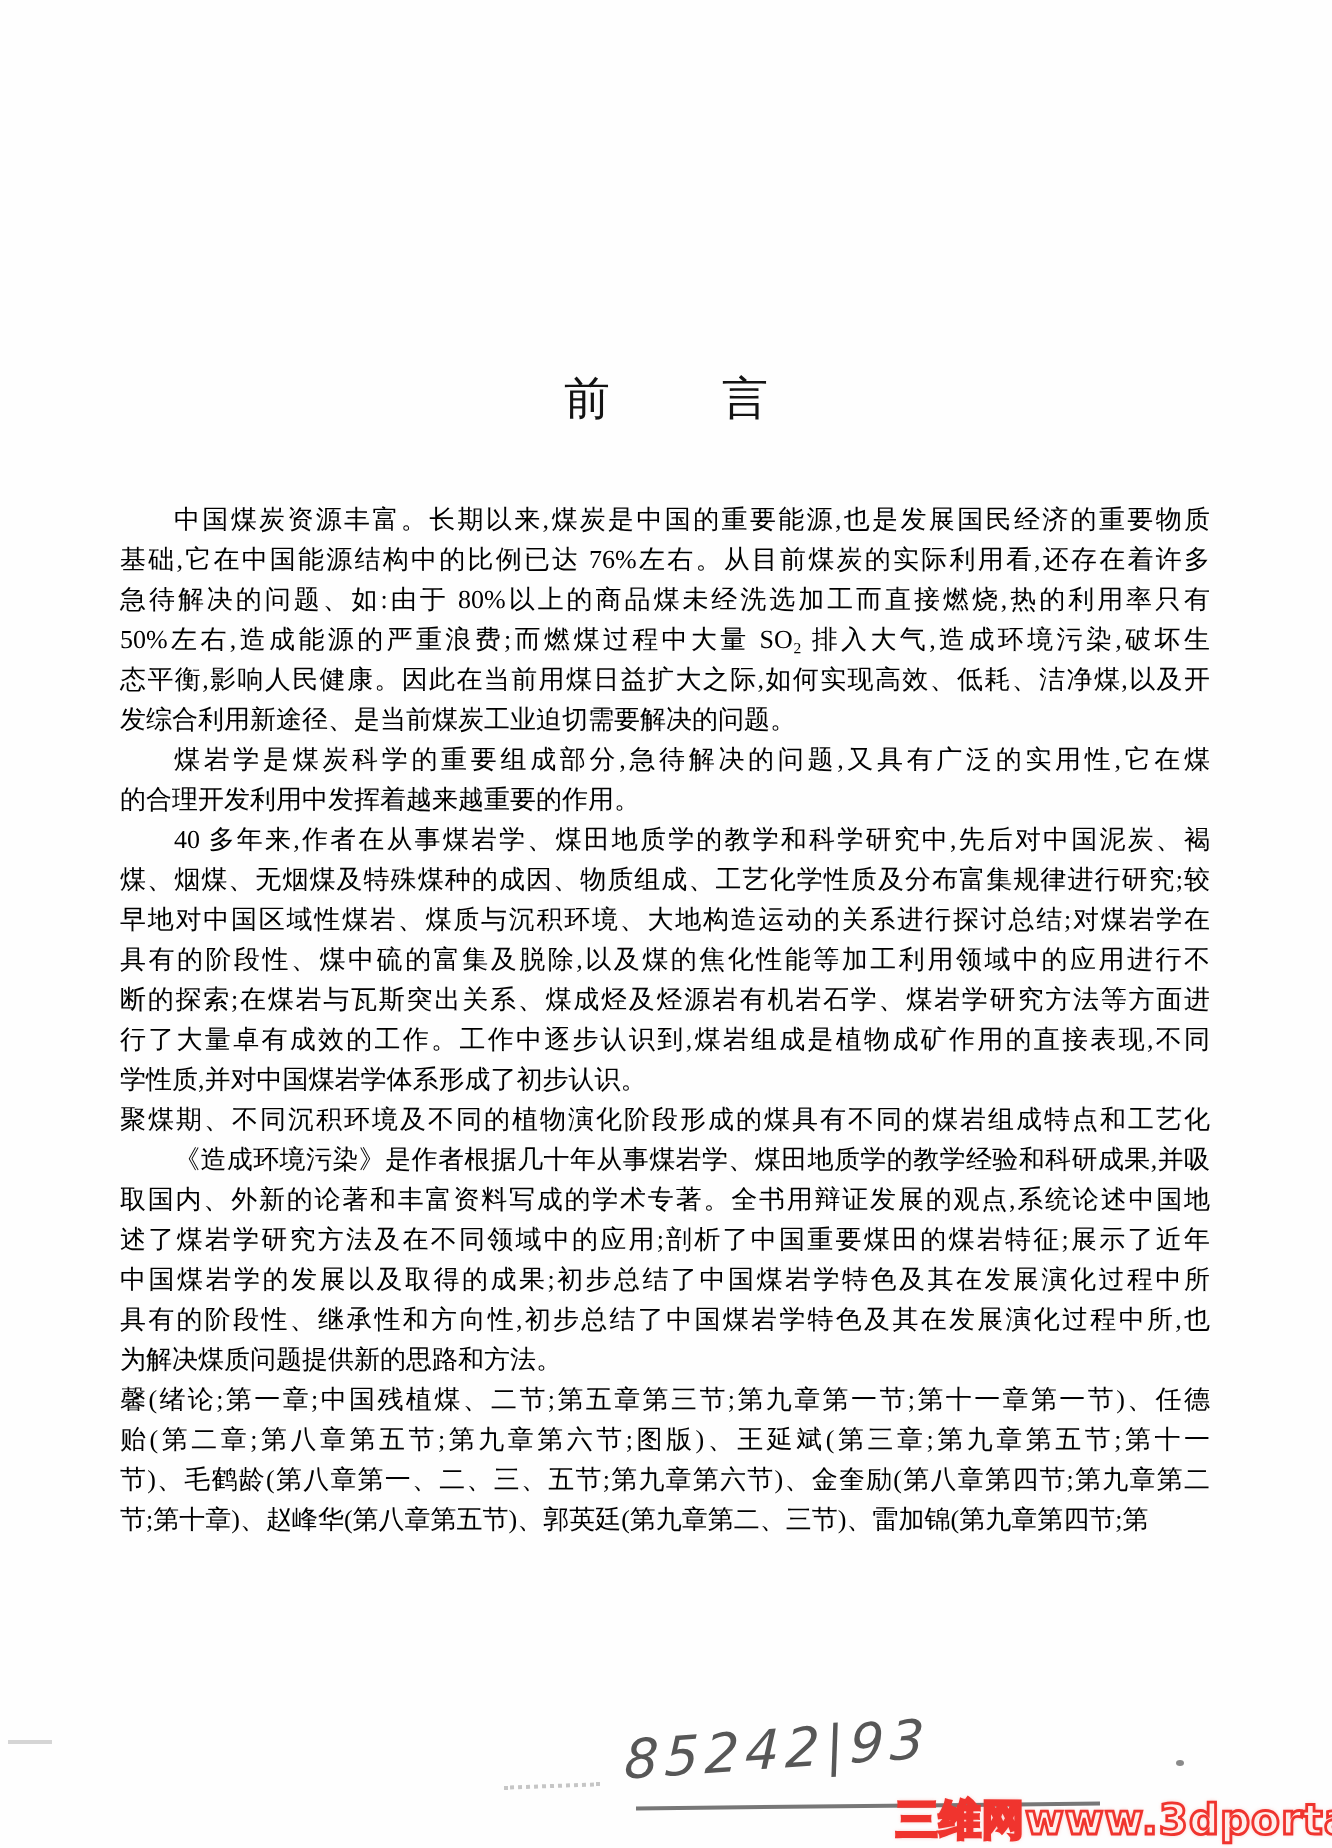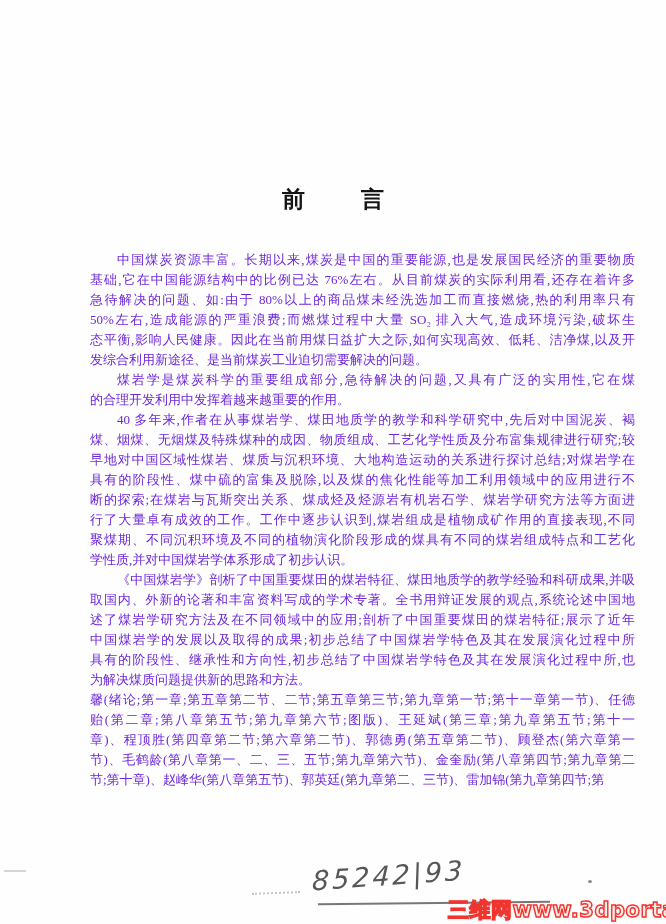--- a/index.html
+++ b/index.html
@@ -13,34 +13,34 @@
   }
   .page { position: absolute; inset: 0; }
 
   
   .title {
     position: absolute;
     top: 184px; left: 0; right: 0;
     margin: 0;
     text-align: center;
     font-size: 23px;
-    font-weight: bold;
+    font-weight: normal;
     color: #141414;
     letter-spacing: 0;
   }
   .title .gap { display: inline-block; width: 56px; }
 
   
   .body-text {
     position: absolute;
-    left: 90px; top: 250px;
+    left: 60px; top: 250px;
     width: 545px;
     font-size: 13px;
     line-height: 20px;
-    color: #6d28d9;
+    color: #000000;
   }
   .line {
     height: 20px;
     white-space: nowrap;
     text-align: justify;
     text-align-last: justify;
   }
   .line.first { text-indent: 27px; }
   .line.last { text-align-last: left; }
 
@@ -110,31 +110,30 @@
       <div class="line">态平衡,影响人民健康。因此在当前用煤日益扩大之际,如何实现高效、低耗、洁净煤,以及开</div>
       <div class="line last">发综合利用新途径、是当前煤炭工业迫切需要解决的问题。</div>
       <div class="line first">煤岩学是煤炭科学的重要组成部分,急待解决的问题,又具有广泛的实用性,它在煤</div>
       <div class="line last">的合理开发利用中发挥着越来越重要的作用。</div>
       <div class="line first">40 多年来,作者在从事煤岩学、煤田地质学的教学和科学研究中,先后对中国泥炭、褐</div>
       <div class="line">煤、烟煤、无烟煤及特殊煤种的成因、物质组成、工艺化学性质及分布富集规律进行研究;较</div>
       <div class="line">早地对中国区域性煤岩、煤质与沉积环境、大地构造运动的关系进行探讨总结;对煤岩学在</div>
       <div class="line">具有的阶段性、煤中硫的富集及脱除,以及煤的焦化性能等加工利用领域中的应用进行不</div>
       <div class="line">断的探索;在煤岩与瓦斯突出关系、煤成烃及烃源岩有机岩石学、煤岩学研究方法等方面进</div>
       <div class="line">行了大量卓有成效的工作。工作中逐步认识到,煤岩组成是植物成矿作用的直接表现,不同</div>
+      <div class="line last">学性质,并对中国煤岩学体系形成了初步认识。</div>
       <div class="line">聚煤期、不同沉积环境及不同的植物演化阶段形成的煤具有不同的煤岩组成特点和工艺化</div>
-      <div class="line last">学性质,并对中国煤岩学体系形成了初步认识。</div>
-      <div class="line first">《中国煤岩学》剖析了中国重要煤田的煤岩特征、煤田地质学的教学经验和科研成果,并吸</div>
+      <div class="line first">《造成环境污染》是作者根据几十年从事煤岩学、煤田地质学的教学经验和科研成果,并吸</div>
       <div class="line">取国内、外新的论著和丰富资料写成的学术专著。全书用辩证发展的观点,系统论述中国地</div>
       <div class="line">述了煤岩学研究方法及在不同领域中的应用;剖析了中国重要煤田的煤岩特征;展示了近年</div>
       <div class="line">中国煤岩学的发展以及取得的成果;初步总结了中国煤岩学特色及其在发展演化过程中所</div>
       <div class="line">具有的阶段性、继承性和方向性,初步总结了中国煤岩学特色及其在发展演化过程中所,也</div>
       <div class="line last">为解决煤质问题提供新的思路和方法。</div>
-      <div class="line">馨(绪论;第一章;第五章第二节、二节;第五章第三节;第九章第一节;第十一章第一节)、任德</div>
+      <div class="line">馨(绪论;第一章;中国残植煤、二节;第五章第三节;第九章第一节;第十一章第一节)、任德</div>
       <div class="line">贻(第二章;第八章第五节;第九章第六节;图版)、王延斌(第三章;第九章第五节;第十一</div>
-      <div class="line">章)、程顶胜(第四章第二节;第六章第二节)、郭德勇(第五章第二节)、顾登杰(第六章第一</div>
       <div class="line">节)、毛鹤龄(第八章第一、二、三、五节;第九章第六节)、金奎励(第八章第四节;第九章第二</div>
       <div class="line last">节;第十章)、赵峰华(第八章第五节)、郭英廷(第九章第二、三节)、雷加锦(第九章第四节;第</div>
     </div>
 
   <div class="handwriting">85242|93</div>
   <div class="hand-underline"></div>
   <div class="hand-underline-faint"></div>
 
   <div class="speck s1"></div>
   <div class="speck s2"></div>

